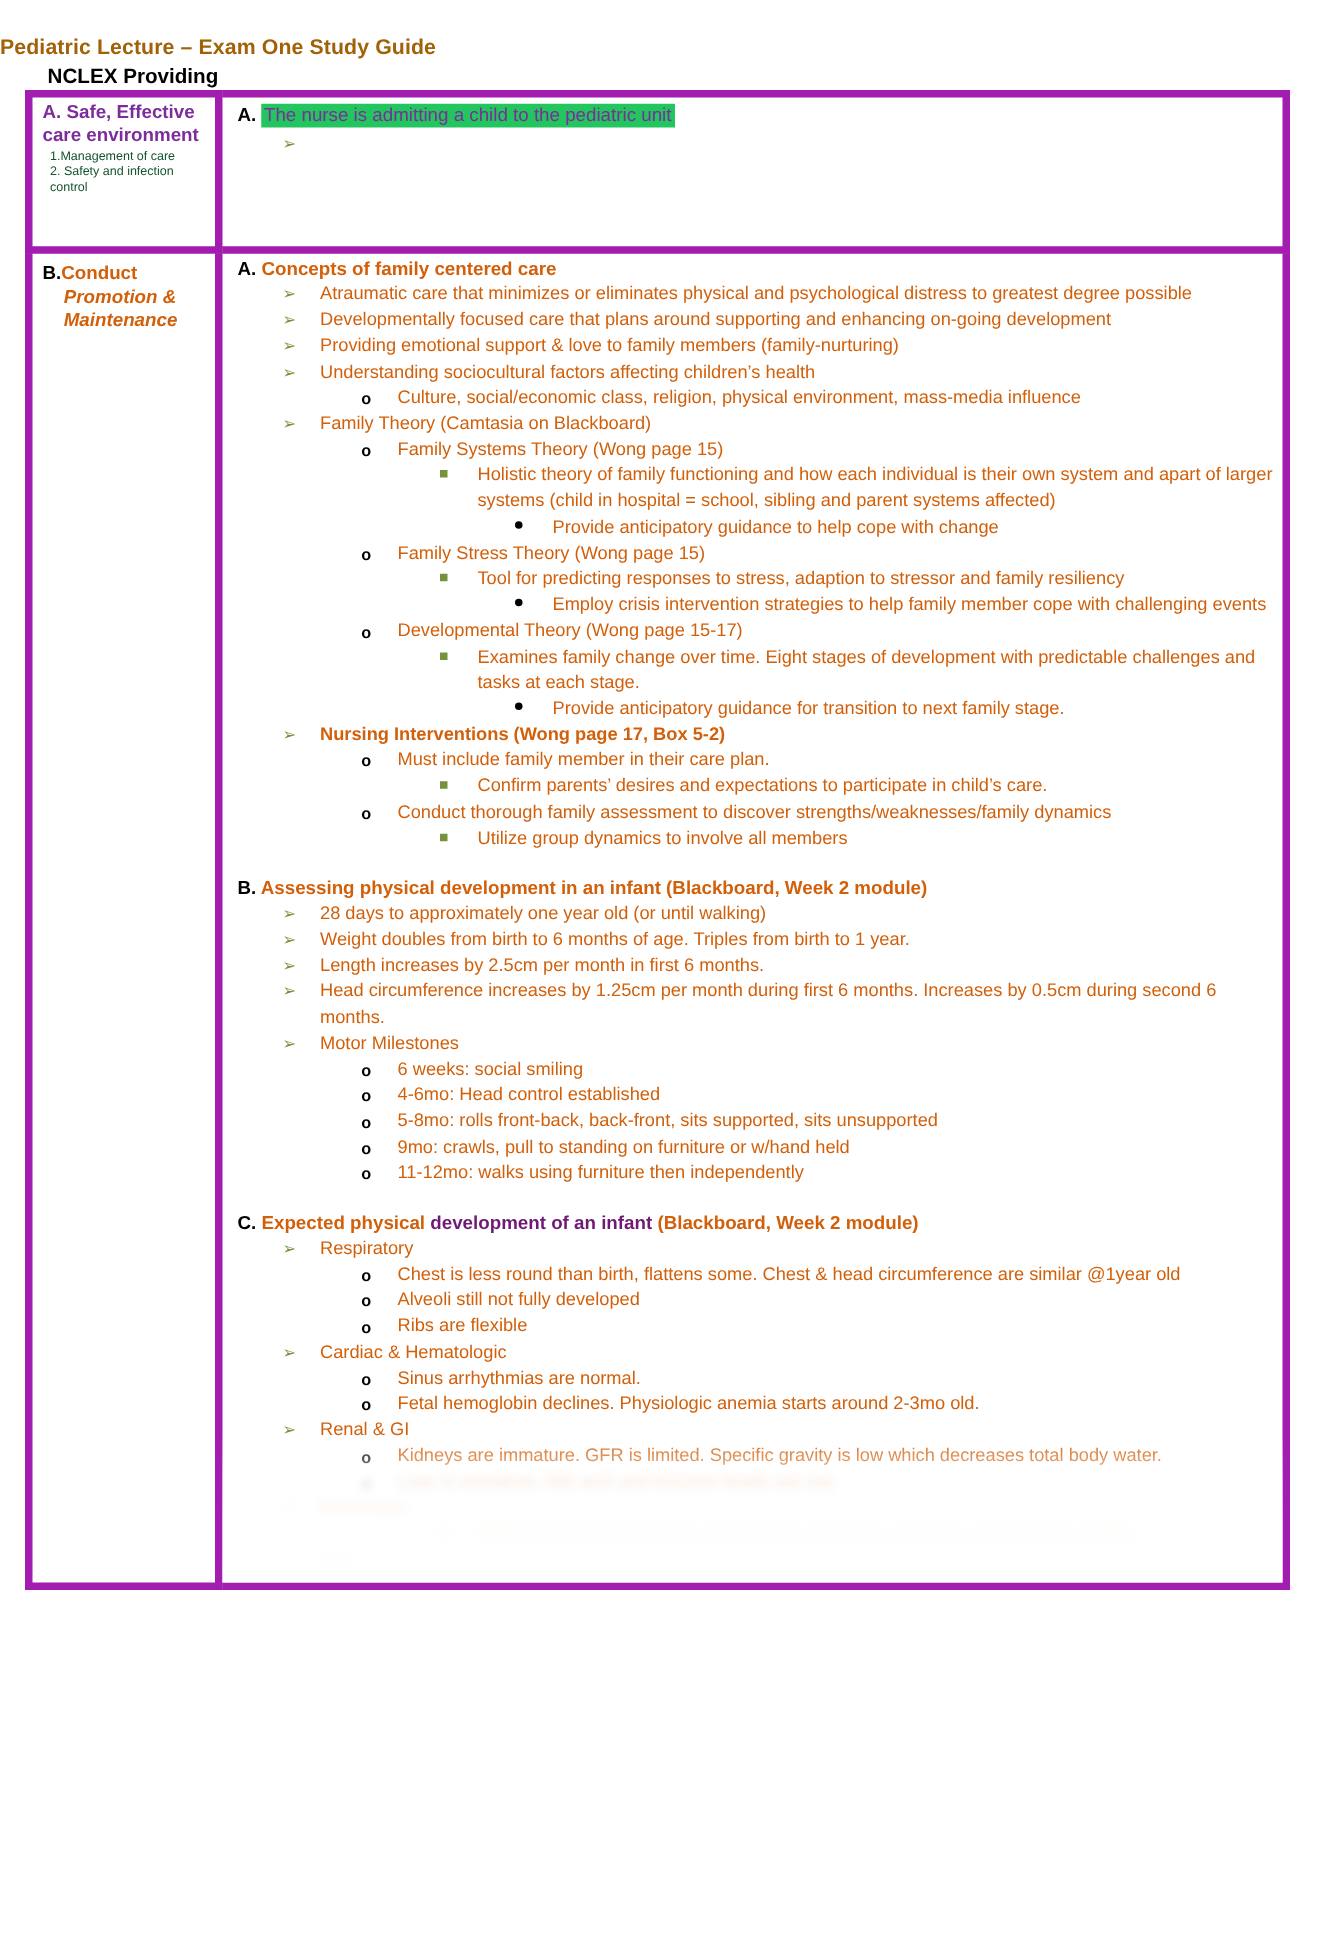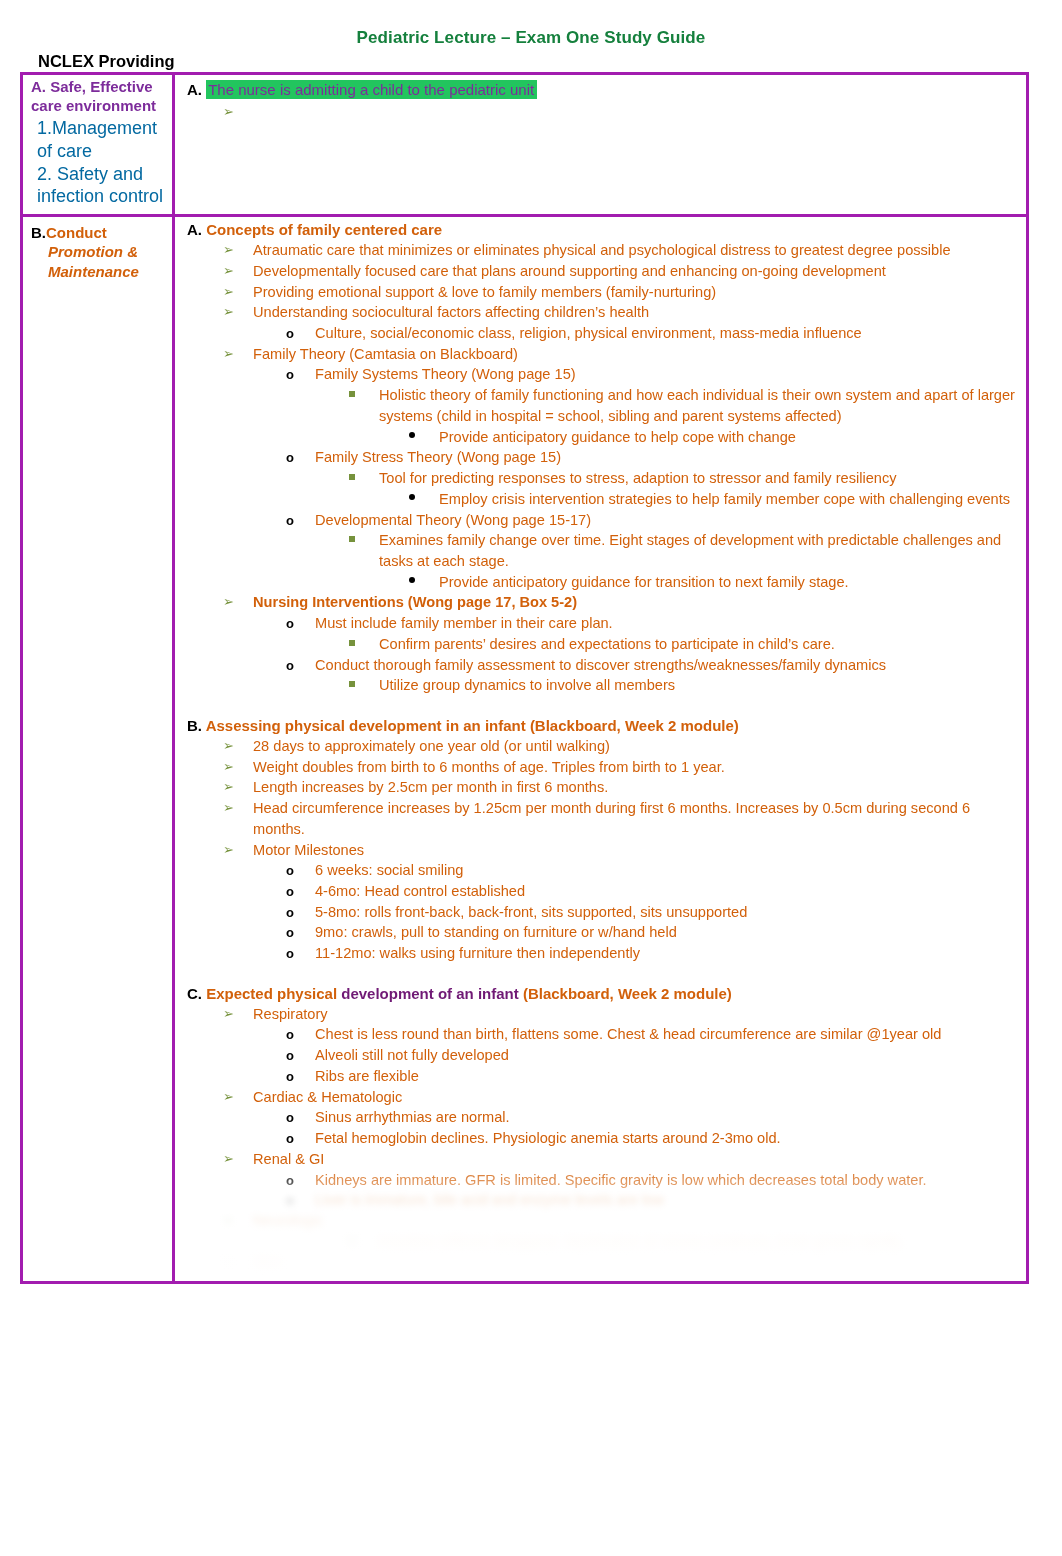--- a/index.html
+++ b/index.html
@@ -22,24 +22,23 @@
     height: 1556px;
     background: #ffffff;
   }
 
   
   .doc-title {
     position: absolute;
     top: 28px;
     left: 0;
     width: 1062px;
-    text-align: center;
     font-size: 17px;
     font-weight: bold;
-    color: #15803d;
+    color: #a16207;
     letter-spacing: 0.1px;
   }
 
   
   .nclex-heading {
     position: absolute;
     top: 52px;
     left: 38px;
     font-size: 16.5px;
     font-weight: bold;
@@ -49,41 +48,41 @@
   
   .grid {
     position: absolute;
     top: 72px;
     left: 20px;
     width: 1006px;
     border-collapse: collapse;
     table-layout: fixed;
   }
   .grid td {
-    border: 3px solid #a21caf;
+    border: 6px solid #a21caf;
     vertical-align: top;
     padding: 0;
   }
   .col-side { width: 152px; }
   .col-main { width: 854px; }
 
   .cell-pad-side { padding: 3px 4px 6px 8px; }
   .cell-pad-main { padding: 3px 6px 8px 6px; }
 
   
   .side-a {
     font-size: 15px;
     font-weight: bold;
     color: #7d2c9b;
     line-height: 1.26;
     margin: 0 0 1px 0;
   }
   .side-num {
-    font-size: 18px;
-    color: #0369a1;
+    font-size: 10px;
+    color: #14532d;
     line-height: 1.27;
     margin: 0 0 0 6px;
   }
   .side-b {
     font-size: 15px;
     line-height: 1.28;
     margin: 3px 0 0 0;
     color: #000000;
     font-weight: bold;
   }

